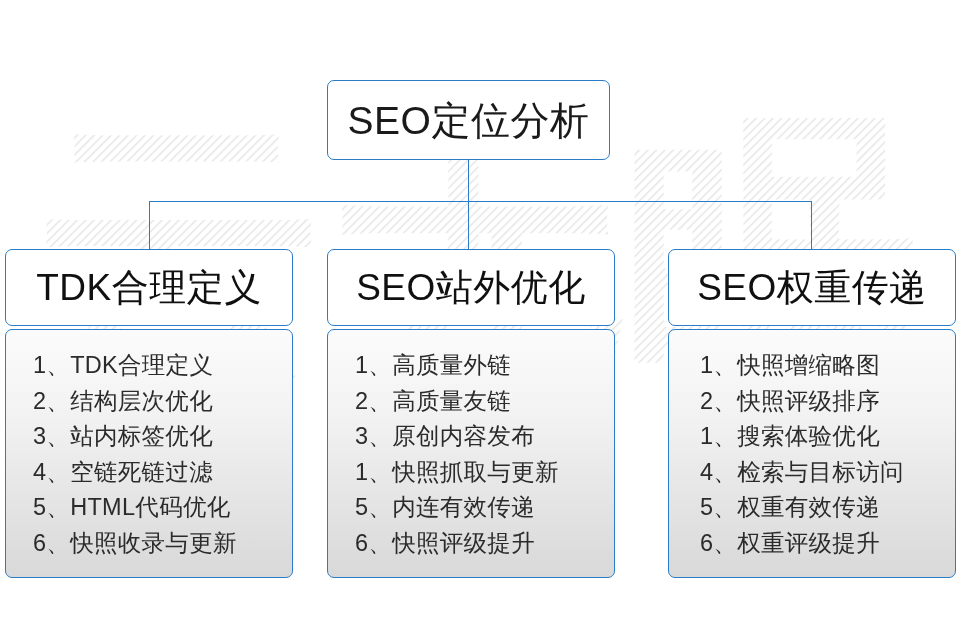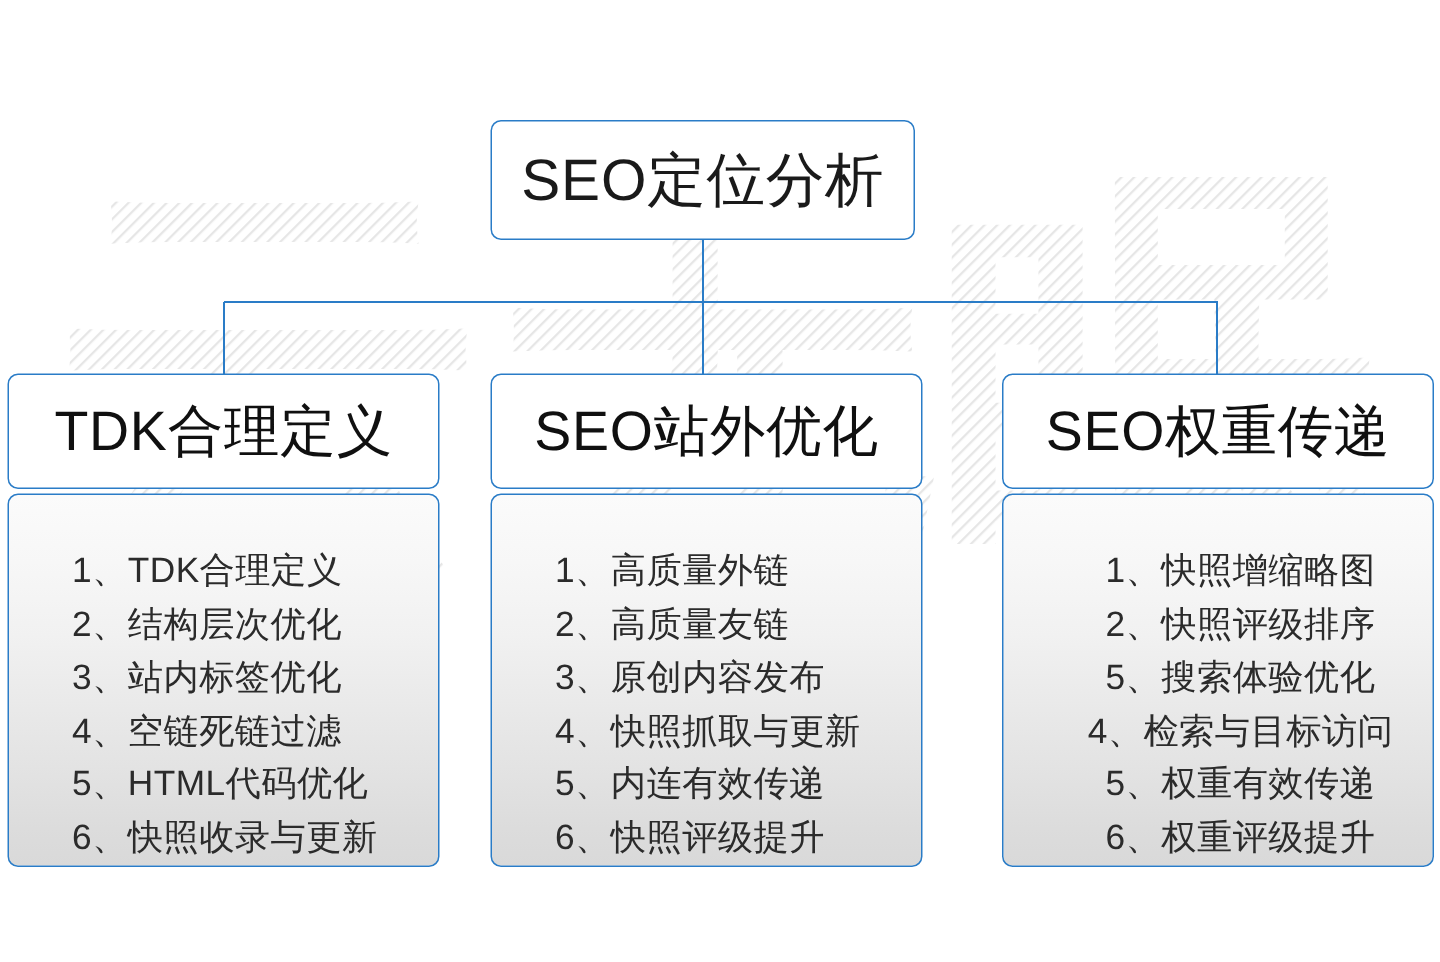--- a/index.html
+++ b/index.html
@@ -74,21 +74,21 @@
 
   
   .column {
     position: absolute;
     top: 249px;
     width: 288px;
     z-index: 3;
   }
   #column-0 { left: 5px; }
   #column-1 { left: 327px; }
-  #column-2 { left: 668px; width: 288px; text-align: center; }
+  #column-2 { left: 668px; width: 288px; }
 
   .col-header {
     box-sizing: border-box;
     height: 77px;
     background: #ffffff;
     border: 1.4px solid #2a7cc7;
     border-radius: 7px;
     display: flex;
     align-items: center;
     justify-content: center;
@@ -115,21 +115,21 @@
         #e9e9e9 58%,
         #e2e2e2 76%,
         #dcdcdc 90%,
         #d9d9d9 100%);
     padding: 17px 0 0 0;
     overflow: hidden;
   }
 
   .col-list {
     list-style: none;
-    margin: 16px;
+    margin: 1px;
     padding: 0 0 0 26px;
   }
   #column-2 .col-list { padding-left: 30px; }
 
   .col-list li {
     font-size: 23.5px;
     color: #2b2b2b;
     line-height: 35.6px;
     white-space: nowrap;
     letter-spacing: 0.3px;
@@ -187,36 +187,36 @@
 
   <div class="column" id="column-1">
     <div class="col-header">
       <div class="col-header-title">SEO站外优化</div>
     </div>
     <div class="col-body">
       <ul class="col-list">
         <li>1、高质量外链</li>
         <li>2、高质量友链</li>
         <li>3、原创内容发布</li>
-        <li>4、快照抓取与更新</li>
+        <li>1、快照抓取与更新</li>
         <li>5、内连有效传递</li>
         <li>6、快照评级提升</li>
       </ul>
     </div>
   </div>
 
   <div class="column" id="column-2">
     <div class="col-header">
       <div class="col-header-title">SEO权重传递</div>
     </div>
     <div class="col-body">
       <ul class="col-list">
         <li>1、快照增缩略图</li>
         <li>2、快照评级排序</li>
-        <li>5、搜索体验优化</li>
+        <li>1、搜索体验优化</li>
         <li>4、检索与目标访问</li>
         <li>5、权重有效传递</li>
         <li>6、权重评级提升</li>
       </ul>
     </div>
   </div>
 
 </div>
 
 </body></html>

